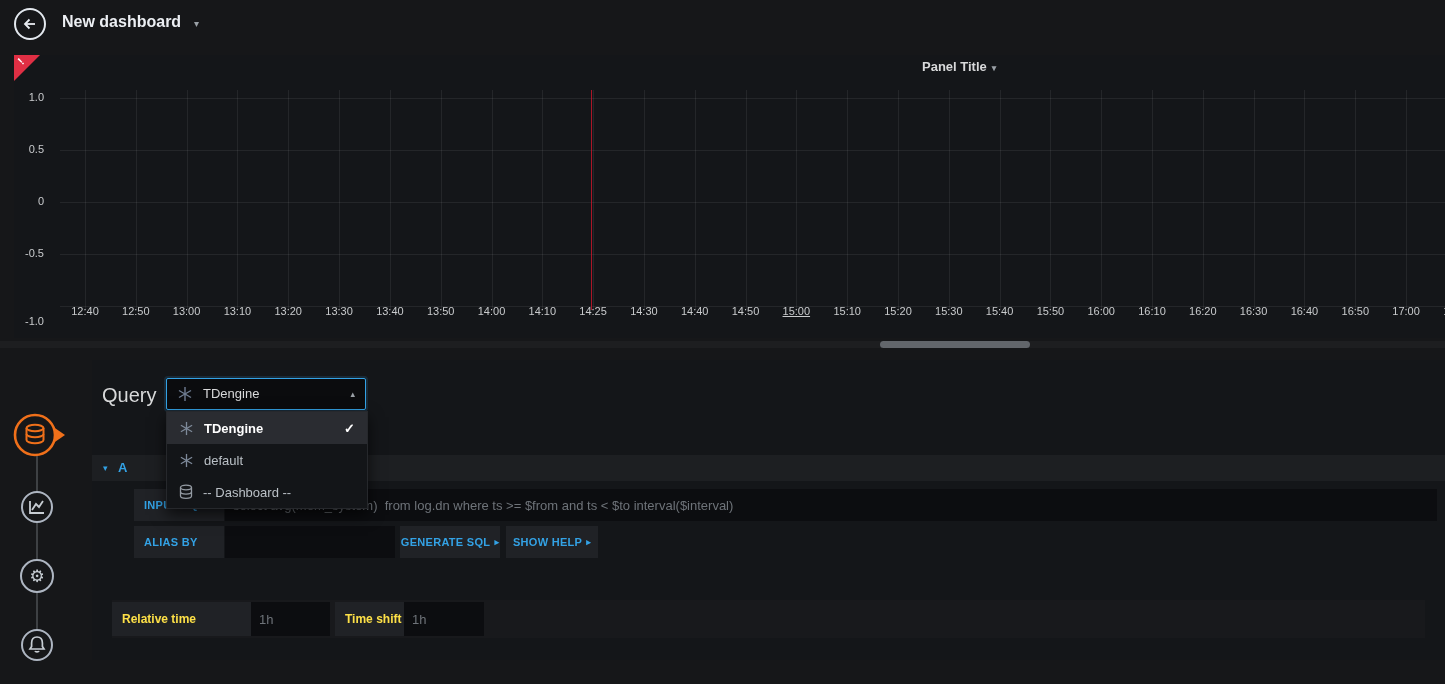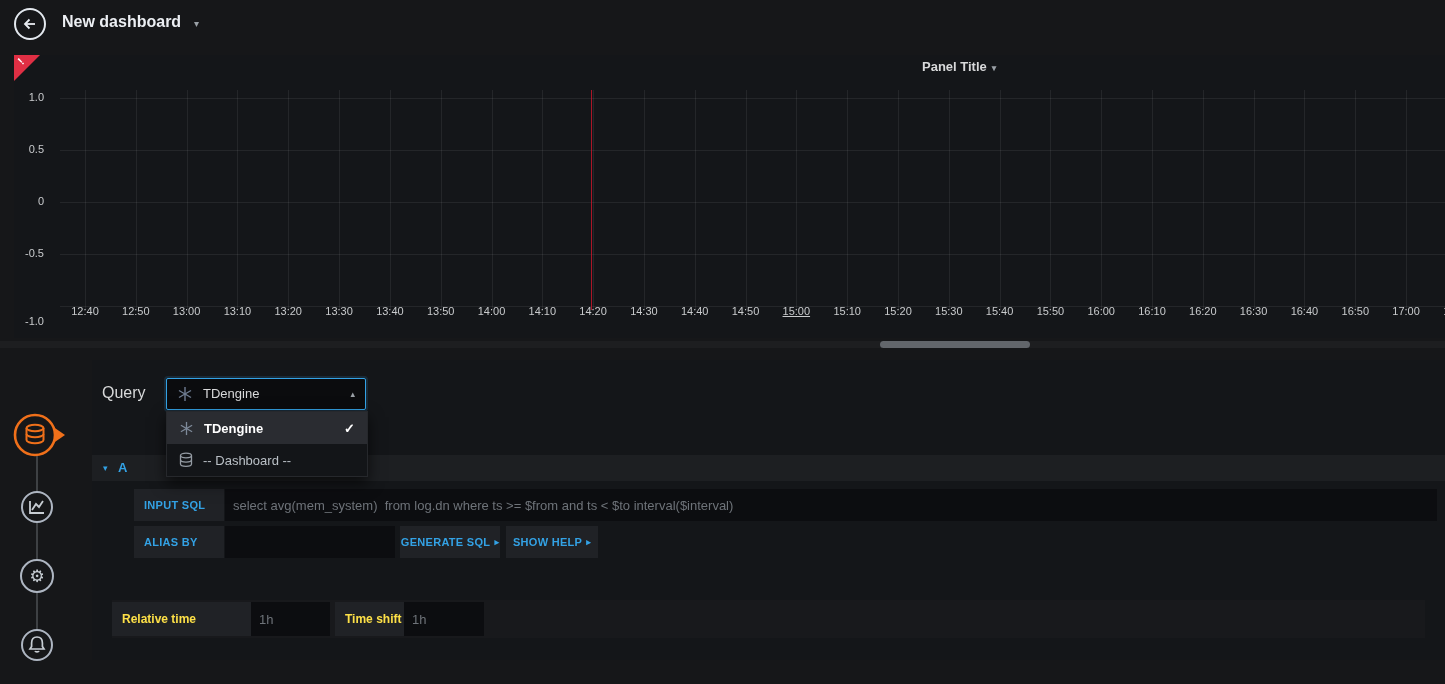--- a/index.html
+++ b/index.html
@@ -32,21 +32,21 @@
 
   
   .rail{position:absolute;left:36px;top:437px;width:2px;height:208px;background:#3e4144;}
   .tab{position:absolute;cursor:pointer;}
   .gear-glyph{position:absolute;left:20px;top:559px;width:34px;height:34px;border:2px solid #aeb6c2;border-radius:50%;
               box-sizing:border-box;background:#161719;display:flex;align-items:center;justify-content:center;
               font-family:"DejaVu Sans",sans-serif;font-size:17px;color:#c7cdd3;cursor:pointer;}
 
   
   .qpanel{position:absolute;left:92px;top:360px;width:1353px;height:300px;background:#141619;}
-  .q-label{position:absolute;left:10px;top:24px;font-size:16px;color:#d8d9da;}
+  .q-label{position:absolute;left:10px;top:24px;font-size:20px;color:#d8d9da;}
   .ds-select{position:absolute;left:74px;top:18px;width:200px;height:32px;box-sizing:border-box;background:#0b0c0e;
              border:1px solid #33a2e5;box-shadow:0 0 0 2px rgba(51,162,229,.15);border-radius:2px;z-index:30;cursor:pointer;}
   .ds-select .val{position:absolute;left:36px;top:0;line-height:30px;font-size:13px;color:#d8d9da;}
   .ds-select .up{position:absolute;right:10px;top:0;line-height:30px;font-size:9px;color:#9aa0a6;}
   .ds-select .picon{position:absolute;left:10px;top:7px;}
   .ds-menu{position:absolute;left:74px;top:51px;width:200px;background:#131518;border:1px solid #26282c;
            box-shadow:0 6px 14px rgba(0,0,0,.65);z-index:30;}
   .ds-item{height:32px;display:flex;align-items:center;padding-left:12px;gap:10px;font-size:13px;color:#bac0c6;cursor:pointer;}
   .ds-item.sel{background:#2a2c31;color:#fff;font-weight:700;}
   .ds-item .check{margin-left:auto;margin-right:12px;color:#fff;font-size:13px;font-weight:700;}
@@ -116,21 +116,21 @@
         <div class="xtick" style="left: 300.1px;">13:30</div>
         <div class="vline" style="left: 375.9px;"></div>
         <div class="xtick" style="left: 350.9px;">13:40</div>
         <div class="vline" style="left: 426.7px;"></div>
         <div class="xtick" style="left: 401.7px;">13:50</div>
         <div class="vline" style="left: 477.5px;"></div>
         <div class="xtick" style="left: 452.5px;">14:00</div>
         <div class="vline" style="left: 528.3px;"></div>
         <div class="xtick" style="left: 503.3px;">14:10</div>
         <div class="vline" style="left: 579.1px;"></div>
-        <div class="xtick" style="left: 554.1px;">14:20</div>
+        <div class="xtick" style="left: 554.1px;">14:25</div>
         <div class="vline" style="left: 629.9px;"></div>
         <div class="xtick" style="left: 604.9px;">14:30</div>
         <div class="vline" style="left: 680.7px;"></div>
         <div class="xtick" style="left: 655.7px;">14:40</div>
         <div class="vline" style="left: 731.5px;"></div>
         <div class="xtick" style="left: 706.5px;">14:50</div>
         <div class="vline" style="left: 782.3px;"></div>
         <div class="xtick" style="left: 757.3px; text-decoration: underline;">15:00</div>
         <div class="vline" style="left: 833.2px;"></div>
         <div class="xtick" style="left: 808.2px;">15:10</div>
@@ -242,20 +242,30 @@
             <g stroke="#7e8a9a" stroke-width="1.4">
               <line x1="8" y1="1" x2="8" y2="15"></line>
               <line x1="2" y1="4.5" x2="14" y2="11.5"></line>
               <line x1="2" y1="11.5" x2="14" y2="4.5"></line>
             </g>
           </svg>
         <span>TDengine</span>
         <span class="check">✓</span>
       </div>
       <div class="ds-item">
+        <svg width="15" height="15" viewBox="0 0 16 16">
+            <g stroke="#7e8a9a" stroke-width="1.4">
+              <line x1="8" y1="1" x2="8" y2="15"></line>
+              <line x1="2" y1="4.5" x2="14" y2="11.5"></line>
+              <line x1="2" y1="11.5" x2="14" y2="4.5"></line>
+            </g>
+          </svg>
+        <span>default</span>
+      </div>
+      <div class="ds-item">
         <svg width="14" height="16" viewBox="0 0 14 16">
             <g fill="none" stroke="#949ba3" stroke-width="1.3">
               <ellipse cx="7" cy="3.5" rx="5.5" ry="2.3"></ellipse>
               <path d="M1.5 3.5 V12 c0 1.3 2.5 2.3 5.5 2.3 s5.5 -1 5.5 -2.3 V3.5"></path>
               <path d="M1.5 7.8 c0 1.3 2.5 2.3 5.5 2.3 s5.5 -1 5.5 -2.3"></path>
             </g>
           </svg>
         <span>-- Dashboard --</span>
       </div>
     </div>

